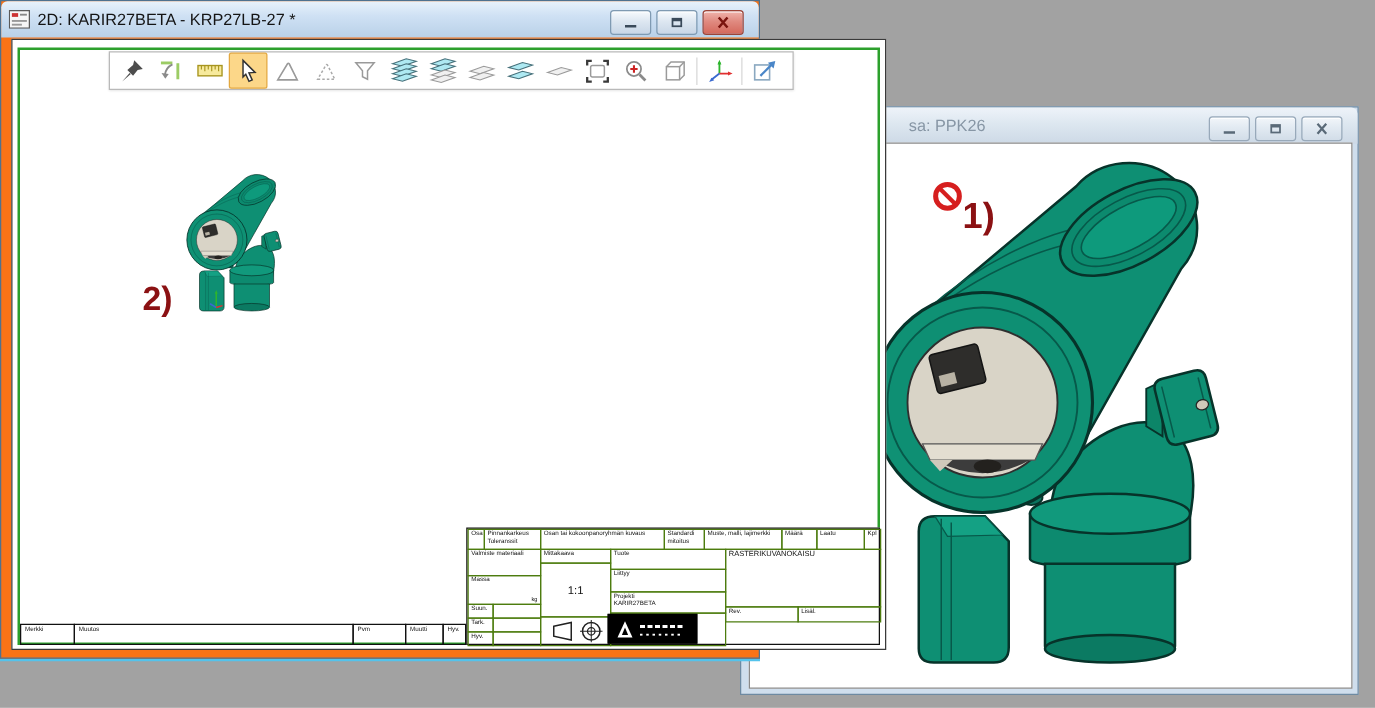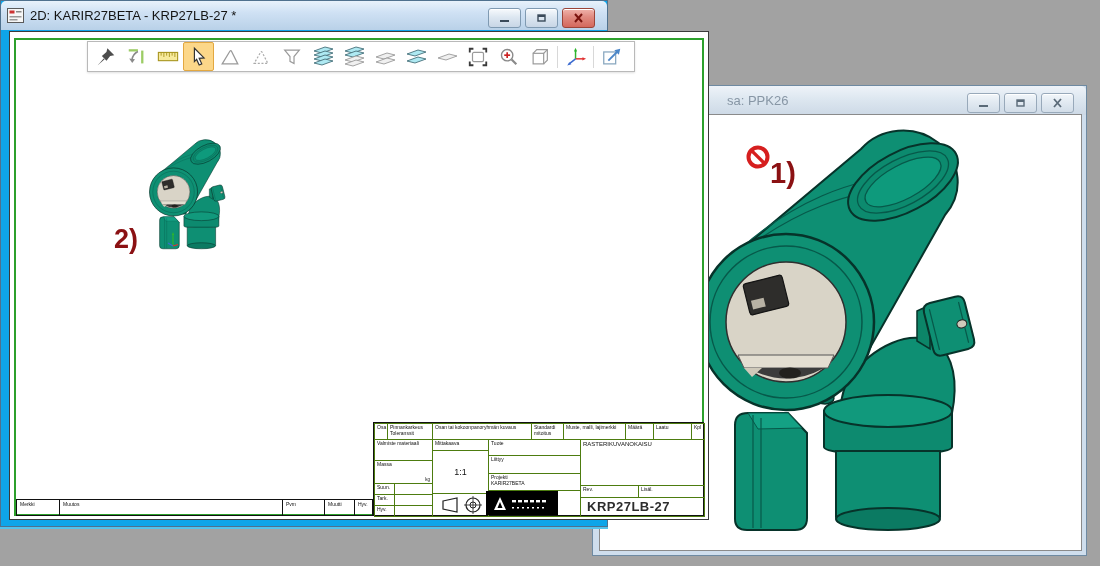--- a/index.html
+++ b/index.html
@@ -12,21 +12,21 @@
     display:flex;align-items:center;box-sizing:border-box;padding:0 6px;
     border-radius:5px 5px 0 0;}
   .titlebar .title{font-size:13px;color:#141414;margin-left:6px;white-space:nowrap;}
   .wbtns{position:absolute;top:7px;right:12px;display:flex;gap:4px;}
   .wbtn{width:31px;height:18px;border:1px solid #7f9ab2;border-radius:3px;
     background:linear-gradient(#f7fafd,#dde7f1 45%,#c8d6e6);
     display:flex;align-items:center;justify-content:center;box-shadow:inset 0 1px 0 #fff;}
   .wbtn.close{background:linear-gradient(#f0b4ac,#e08a80 45%,#d4685c);border-color:#9c4438;}
 
   
-  #main-window{left:0;top:0;width:608px;height:527px;background:#0ea5e9;
+  #main-window{left:0;top:0;width:608px;height:527px;background:#f97316;
     box-shadow:0 2px 0 0 #53c3ec;z-index:2;}
   #main-window .titlebar{background:linear-gradient(#e8f2fb,#cfe1f4 40%,#b9d1e8);}
   #main-canvas{position:absolute;left:8px;top:30px;width:700px;height:489px;
     background:#fff;border:1px solid #3a3a3a;box-sizing:border-box;}
   #sheet-border{position:absolute;left:4px;top:6px;width:690px;height:478px;
     border:2px solid #2ca02c;box-sizing:border-box;}
 
   
   #drawing-toolbar{position:absolute;left:77px;top:9px;width:548px;height:31px;
     background:#fff;border:1px solid #b9b9b9;box-sizing:border-box;
@@ -391,21 +391,20 @@
               <rect x="41" y="16" width="2" height="1.5"></rect>
             <rect x="46" y="16" width="2" height="1.5"></rect>
               <rect x="51" y="16" width="2" height="1.5"></rect>
             <rect x="56" y="16" width="2" height="1.5"></rect>
           </g>
         </svg>
 
         <div class="tb-cell big" style="left:206px;top:16px;width:125px;height:47px">RASTERIKUVANOKAISU</div>
         <div class="tb-cell" style="left:206px;top:62px;width:59px;height:13px">Rev.</div>
         <div class="tb-cell" style="left:264px;top:62px;width:67px;height:13px">Lisäl.</div>
-        <div class="tb-cell" id="tb-number" style="left:206px;top:74px;width:125px;height:20px">KRP27LB-27</div>
       </div>
 
       <div id="revision-strip">
         <div class="rev-cell" style="left:0;width:44px">Merkki</div>
         <div class="rev-cell" style="left:43px;width:224px">Muutos</div>
         <div class="rev-cell" style="left:266px;width:43px">Pvm</div>
         <div class="rev-cell" style="left:308px;width:31px">Muutti</div>
         <div class="rev-cell" style="left:338px;width:19px">Hyv.</div>
       </div>
     </div>

